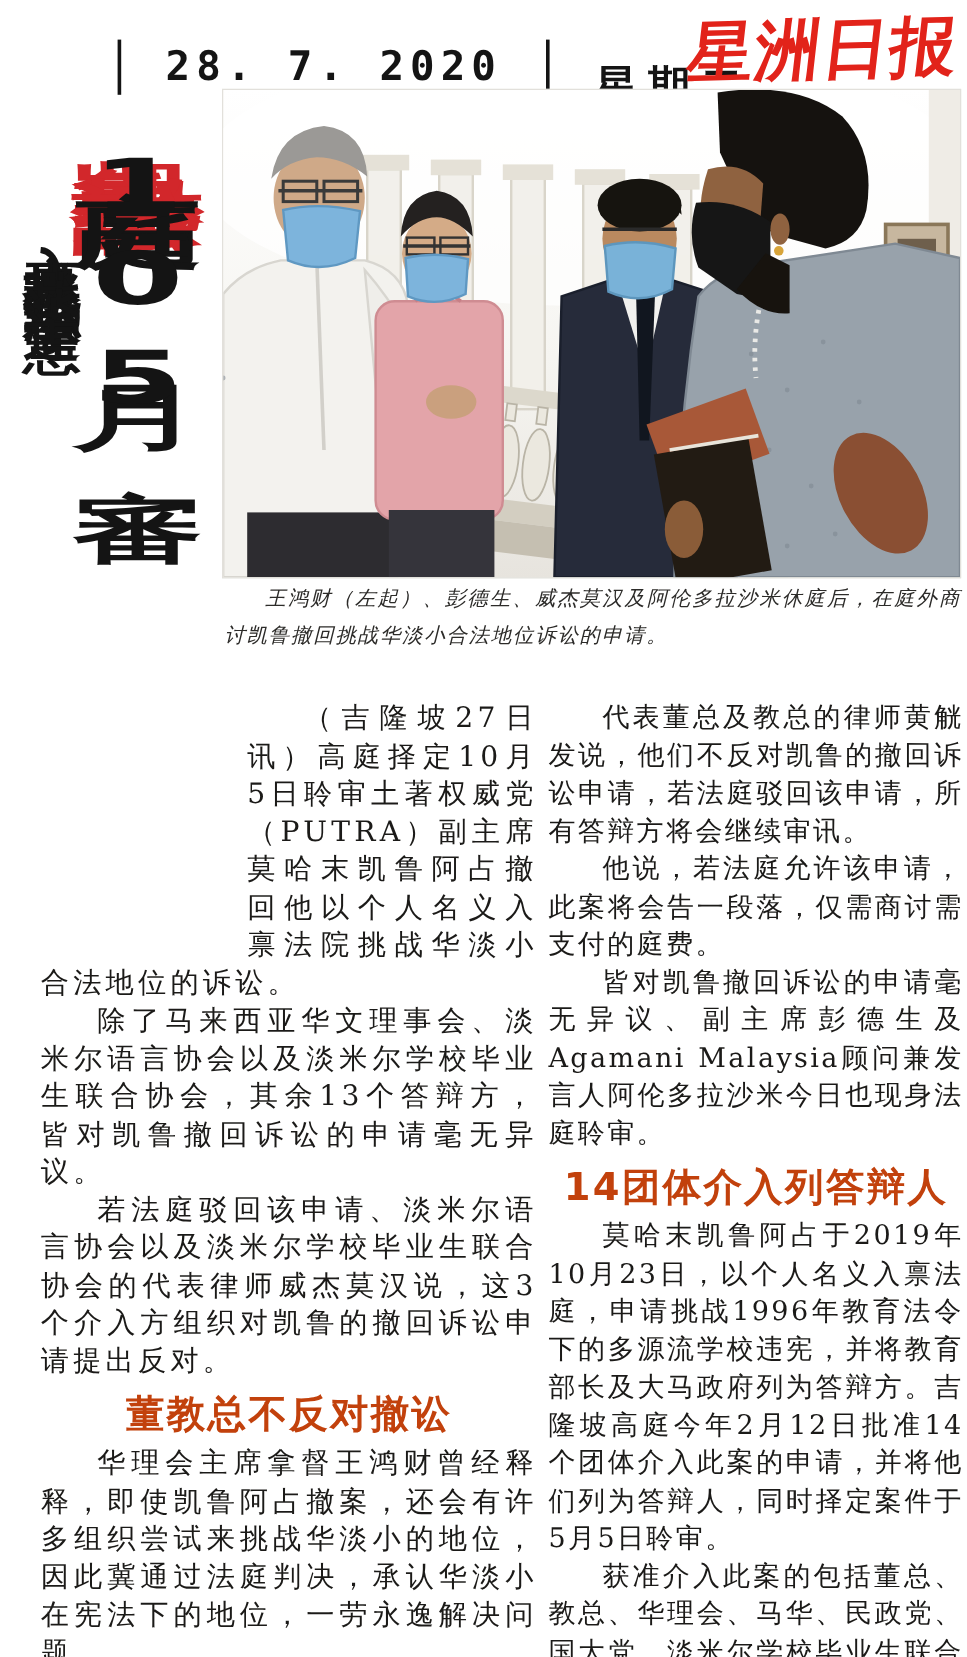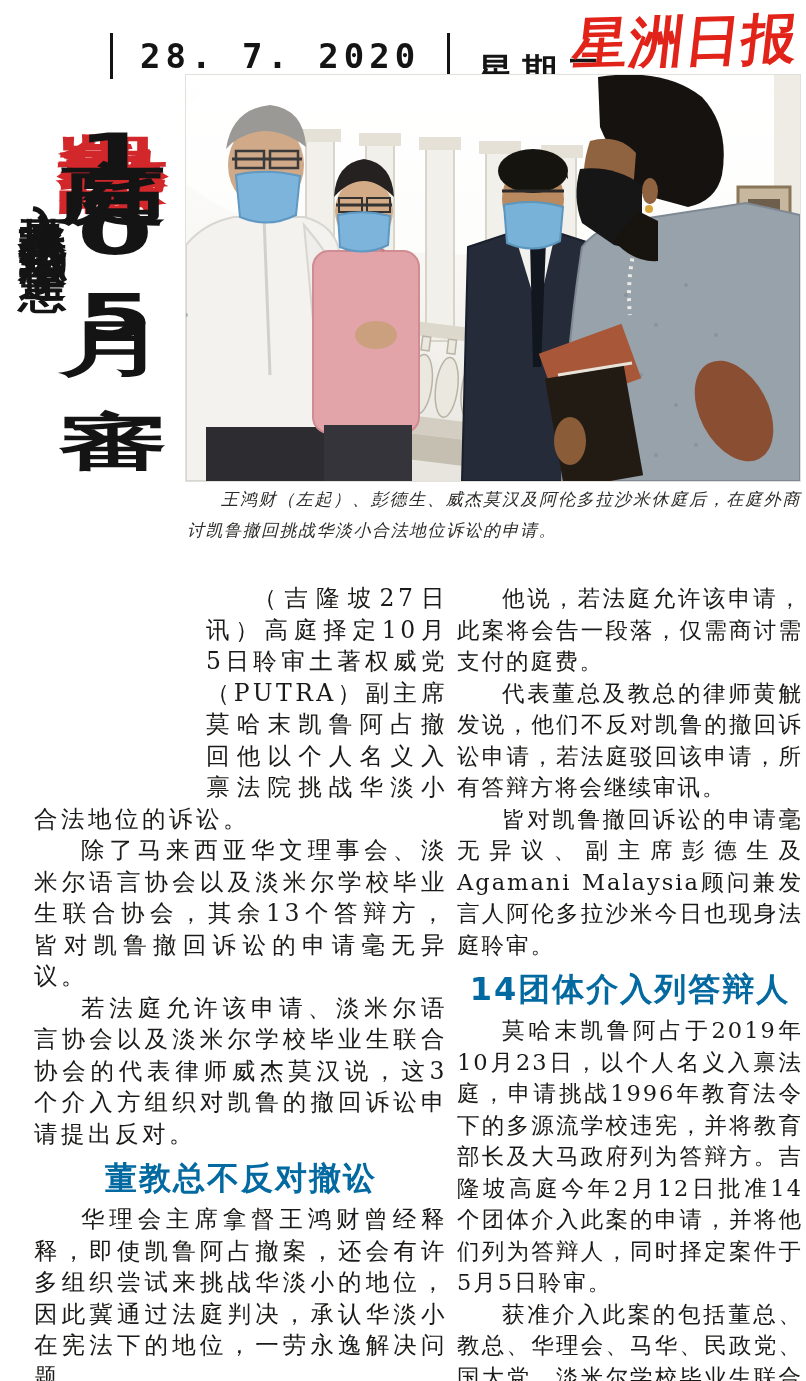--- a/index.html
+++ b/index.html
@@ -1,21 +1,21 @@
 <!DOCTYPE html>
 <html><head>
 <meta charset="utf-8">
 <title>星洲日报</title>
 <style>
   html,body{margin:0;padding:0;background:#ffffff;}
   .page{position:relative;width:806px;height:1381px;background:#ffffff;overflow:hidden;
         font-family:"DejaVu Serif","Liberation Serif",serif;color:#191919;}
 
   
-  .dateline{position:absolute;left:110px;top:14px;display:flex;align-items:center;gap:27px;}
+  .dateline{position:absolute;left:98px;top:14px;display:flex;align-items:center;gap:37px;}
   .dateline .bar{width:3px;height:46px;background:#141414;}
   .date-text{font-family:"DejaVu Sans Mono","Liberation Mono",monospace;
              font-size:34px;font-weight:700;letter-spacing:5px;color:#141414;white-space:nowrap;}
   .weekday-text{font-family:"DejaVu Sans","Liberation Sans",sans-serif;
              font-size:36px;font-weight:700;letter-spacing:8px;color:#141414;white-space:nowrap;margin-top:34px;}
   .brand{position:absolute;right:4px;top:2px;font-family:"DejaVu Serif","Liberation Serif",serif;
          font-size:55px;font-weight:900;color:#e2231a;letter-spacing:1px;
          transform:skewX(-8deg) rotate(-1.5deg);transform-origin:right top;white-space:nowrap;}
 
   
@@ -42,21 +42,21 @@
       text-indent:2em;text-align:justify;}
 
   
   .col{position:absolute;top:583px;text-align:justify;color:#1b1a18;}
   .col p{margin:0;text-indent:2em;}
   .col-left{left:34px;width:414px;font-size:23.5px;line-height:31.5px;letter-spacing:3.5px;}
   .col-right{left:457px;width:346px;font-size:22.5px;line-height:31.5px;letter-spacing:2px;}
   .hl-spacer{float:left;width:172px;height:190px;}
   .subhead{margin:9px 0 7px;text-indent:0;text-align:center;
       font-family:"DejaVu Sans","Liberation Sans",sans-serif;font-weight:900;
-      font-size:32px;letter-spacing:2px;color:#0369a1;line-height:1.2;}
+      font-size:32px;letter-spacing:2px;color:#c2410c;line-height:1.2;}
 </style>
 </head>
 <body>
 
 <div class="page">
 
   <div class="dateline">
     <span class="bar"></span>
     <span class="date-text">28. 7. 2020</span>
     <span class="bar"></span>
@@ -213,27 +213,27 @@
       </g>
     </svg>
   </figure>
 
   <p class="caption">王鸿财（左起）、彭德生、威杰莫汉及阿伦多拉沙米休庭后，在庭外商讨凯鲁撤回挑战华淡小合法地位诉讼的申请。</p>
 
   <section class="col col-left">
     <div class="hl-spacer"></div>
     <p>（吉隆坡27日讯）高庭择定10月5日聆审土著权威党（PUTRA）副主席莫哈末凯鲁阿占撤回他以个人名义入禀法院挑战华淡小合法地位的诉讼。</p>
     <p>除了马来西亚华文理事会、淡米尔语言协会以及淡米尔学校毕业生联合协会，其余13个答辩方，皆对凯鲁撤回诉讼的申请毫无异议。</p>
-    <p>若法庭允许该申请、淡米尔语言协会以及淡米尔学校毕业生联合协会的代表律师威杰莫汉说，这3个介入方组织对凯鲁的撤回诉讼申请提出反对。</p>
+    <p>若法庭驳回该申请、淡米尔语言协会以及淡米尔学校毕业生联合协会的代表律师威杰莫汉说，这3个介入方组织对凯鲁的撤回诉讼申请提出反对。</p>
     <h3 class="subhead">董教总不反对撤讼</h3>
     <p>华理会主席拿督王鸿财曾经释释，即使凯鲁阿占撤案，还会有许多组织尝试来挑战华淡小的地位，因此冀通过法庭判决，承认华淡小在宪法下的地位，一劳永逸解决问题。</p>
   </section>
 
   <section class="col col-right">
+    <p>代表董总及教总的律师黄觥发说，他们不反对凯鲁的撤回诉讼申请，若法庭驳回该申请，所有答辩方将会继续审讯。</p>
     <p>他说，若法庭允许该申请，此案将会告一段落，仅需商讨需支付的庭费。</p>
-    <p>代表董总及教总的律师黄觥发说，他们不反对凯鲁的撤回诉讼申请，若法庭驳回该申请，所有答辩方将会继续审讯。</p>
     <p>皆对凯鲁撤回诉讼的申请毫无异议、副主席彭德生及Agamani Malaysia顾问兼发言人阿伦多拉沙米今日也现身法庭聆审。</p>
     <h3 class="subhead">14团体介入列答辩人</h3>
     <p>莫哈末凯鲁阿占于2019年10月23日，以个人名义入禀法庭，申请挑战1996年教育法令下的多源流学校违宪，并将教育部长及大马政府列为答辩方。吉隆坡高庭今年2月12日批准14个团体介入此案的申请，并将他们列为答辩人，同时择定案件于5月5日聆审。</p>
     <p>获准介入此案的包括董总、教总、华理会、马华、民政党、国大党、淡米尔学校毕业生联合协会等。</p>
   </section>
 
 </div>
 
 </body></html>

